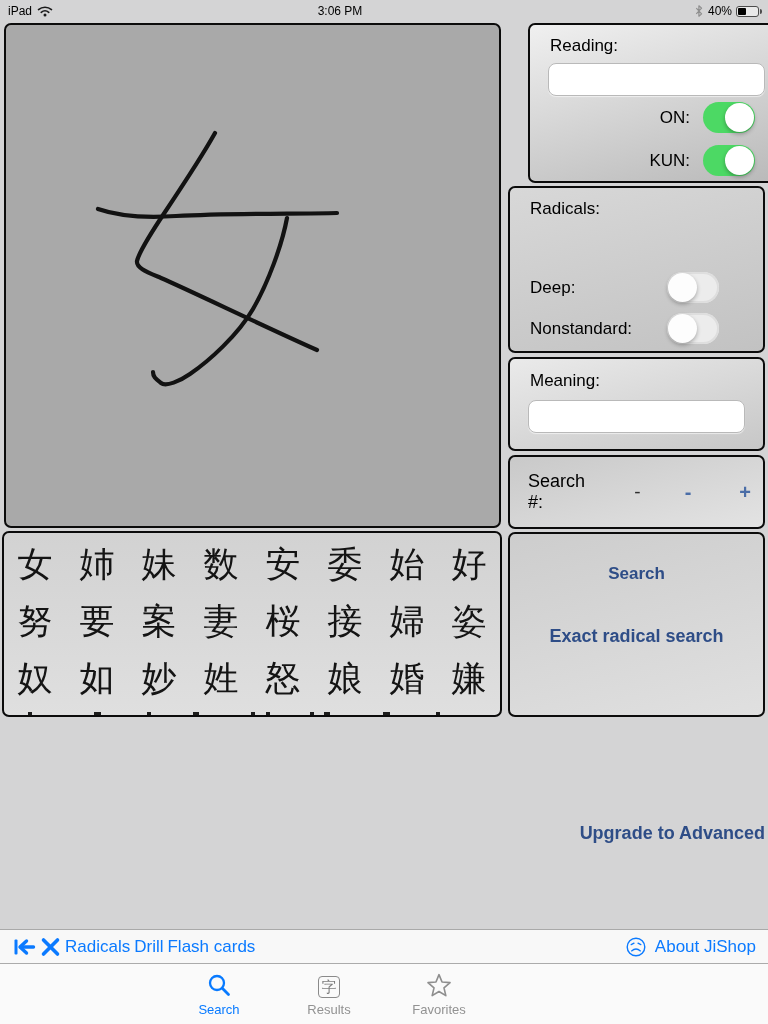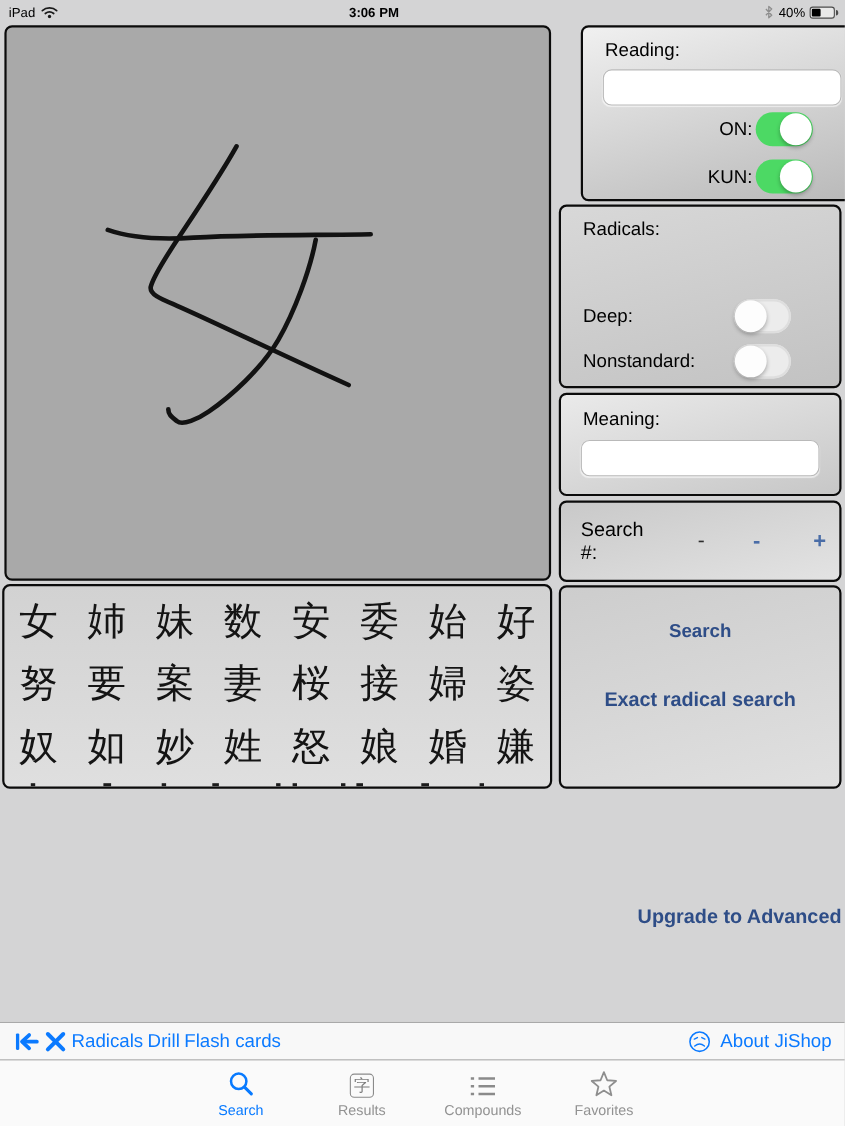--- a/index.html
+++ b/index.html
@@ -6,21 +6,21 @@
   html,body { width:768px; height:1024px; }
   body {
     position:relative; overflow:hidden;
     background:#d4d4d5;
     font-family:"Liberation Sans", sans-serif;
     color:#000;
   }
   
   .status-bar { position:absolute; top:0; left:0; width:768px; height:22px; font-size:12px; }
   .sb-left { position:absolute; left:8px; top:0; height:22px; display:flex; align-items:center; gap:5px; }
-  .sb-time { position:absolute; left:0; top:0; width:680px; height:22px; text-align:center; line-height:22px; font-weight:bold; }
+  .sb-time { position:absolute; left:0; top:0; width:680px; height:22px; text-align:center; line-height:22px; font-weight:normal; }
   .sb-right { position:absolute; right:6px; top:0; height:22px; display:flex; align-items:center; gap:4px; }
   .battery { width:23px; height:11px; border:1px solid #4c4c4c; border-radius:3px; position:relative; background:#e9e9e9; }
   .battery-fill { position:absolute; left:1px; top:1px; bottom:1px; width:8px; background:#000; border-radius:1px; }
   .battery-tip { width:2px; height:5px; background:#4c4c4c; border-radius:0 2px 2px 0; margin-left:1px; }
   .sb-right .tip-wrap { display:flex; align-items:center; }
   
   .panel { position:absolute; border:2px solid #0b0b0b; border-radius:7px; }
   #canvas-panel { left:4px; top:23px; width:497px; height:505px; background:#a9a9a9; }
   #grid-panel { left:2px; top:531px; width:500px; height:186px; overflow:hidden;
                 background:linear-gradient(180deg,#d2d2d2,#dfdfdf); }
@@ -33,21 +33,21 @@
   .right-panel { left:508px; width:257px; }
   #reading-panel   { top:23px;  height:160px; background:linear-gradient(165deg,#f0f0f0 0%,#cfcfcf 60%,#b9b9b9 100%);margin-left:20px; }
   #radicals-panel  { top:186px; height:167px; background:linear-gradient(165deg,#d8d8d8,#c2c2c2); }
   #meaning-panel   { top:357px; height:94px;  background:linear-gradient(165deg,#eaeaea,#c7c7c7);padding-left:46px; }
   #stroke-panel    { top:455px; height:74px;  background:linear-gradient(165deg,#c9c9c9,#e3e3e3); }
   #searchbtn-panel { top:532px; height:185px; background:linear-gradient(165deg,#cdcdcd,#e0e0e0); }
   .panel-label { position:absolute; font-size:17px; color:#000; }
   .text-input { position:absolute; left:18px; right:18px; height:33px; background:#fff;
                 border:1px solid #b9b9b9; border-radius:8px; font-size:16px; padding:0 9px;
                 box-shadow:0 1px 1px rgba(255,255,255,.6); }
-  .toggle-row { position:absolute; right:44px; display:flex; align-items:center; gap:3px; }
+  .toggle-row { position:absolute; right:28px; display:flex; align-items:center; gap:13px; }
   .toggle-label { font-size:17px; }
   .switch { width:52px; height:31px; border-radius:16px; background:#ececec;
             box-shadow:inset 0 0 0 2px #dedede; position:relative; cursor:pointer; flex:none; }
   .switch.on { background:#4cd964; box-shadow:none; }
   .knob { position:absolute; top:1px; left:1px; width:29px; height:29px; border-radius:50%;
           background:#fdfdfd; box-shadow:0 2px 4px rgba(0,0,0,.3); }
   .switch.on .knob { left:auto; right:1px; background:#fff; }
   .stroke-row { position:absolute; left:18px; right:12px; top:0; height:70px; display:flex; align-items:center; }
   .stroke-title { font-size:18px; color:#000; }
   .stroke-val { font-size:19px; color:#2e2e2e; margin-left:44px; }
@@ -251,33 +251,20 @@
       <span>Search</span>
     </div>
     <div class="tab">
       <span class="tab-icon">
         <span class="results-box">字</span>
       </span>
       <span>Results</span>
     </div>
     <div class="tab">
       <span class="tab-icon">
-        <svg width="26" height="21" viewBox="0 0 26 21">
-          <line x1="2" y1="3.5" x2="5" y2="3.5" stroke="#8a8a8a" stroke-width="2.4"></line>
-          <line x1="9" y1="3.5" x2="24" y2="3.5" stroke="#8a8a8a" stroke-width="2.4"></line>
-          <line x1="2" y1="10.5" x2="5" y2="10.5" stroke="#8a8a8a" stroke-width="2.4"></line>
-          <line x1="9" y1="10.5" x2="24" y2="10.5" stroke="#8a8a8a" stroke-width="2.4"></line>
-          <line x1="2" y1="17.5" x2="5" y2="17.5" stroke="#8a8a8a" stroke-width="2.4"></line>
-          <line x1="9" y1="17.5" x2="24" y2="17.5" stroke="#8a8a8a" stroke-width="2.4"></line>
-        </svg>
-      </span>
-      <span>Compounds</span>
-    </div>
-    <div class="tab">
-      <span class="tab-icon">
         <svg width="26" height="25" viewBox="0 0 24 23">
           <path d="M12,1.5 L14.8,8.3 L22.2,8.9 L16.6,13.7 L18.3,20.9 L12,17 L5.7,20.9 L7.4,13.7 L1.8,8.9 L9.2,8.3 Z" stroke="#8e8e8e" stroke-width="1.5" fill="none" stroke-linejoin="round"></path>
         </svg>
       </span>
       <span>Favorites</span>
     </div>
   </div>
 </div>
 
 </body></html>

